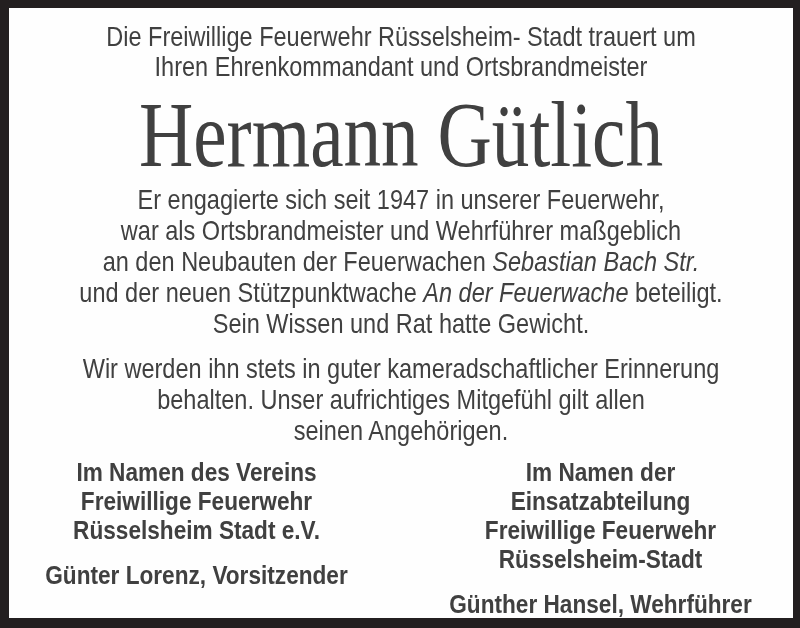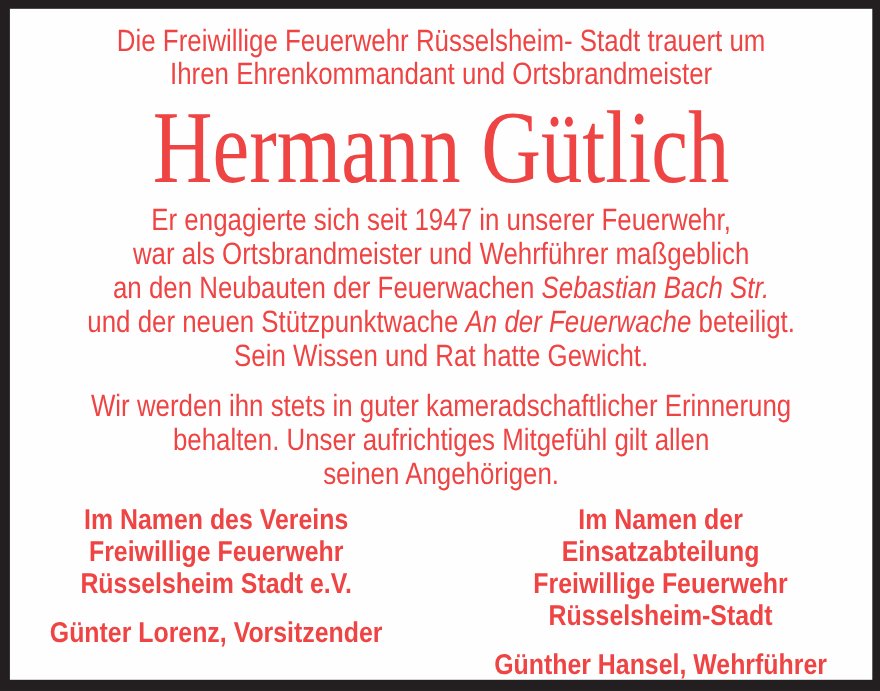--- a/index.html
+++ b/index.html
@@ -15,21 +15,21 @@
     font-family: "Liberation Sans", sans-serif;
     overflow: hidden;
   }
   .paper {
     position: absolute;
     left: 9px;
     top: 8px;
     width: 784px;
     height: 610px;
     background: #fefefe;
-    color: #ef4444;
+    color: #404040;
     overflow: hidden;
   }
   .center { text-align: center; }
   .cond {
     transform: scaleX(0.84);
     transform-origin: 50% 0;
   }
   .header {
     margin-top: 14px;
     font-size: 28px;

